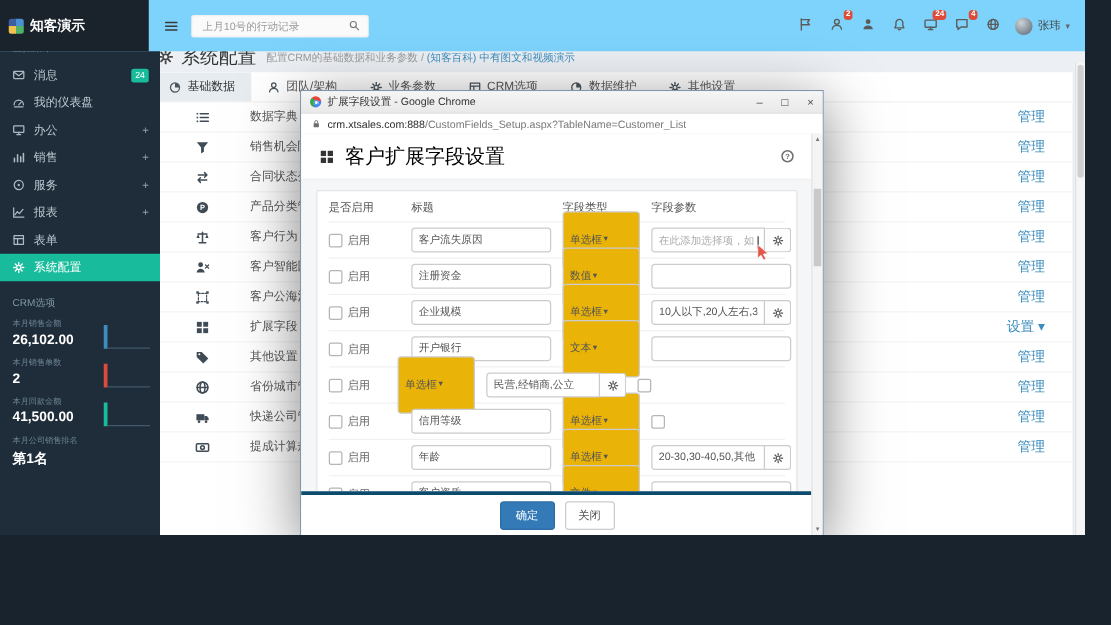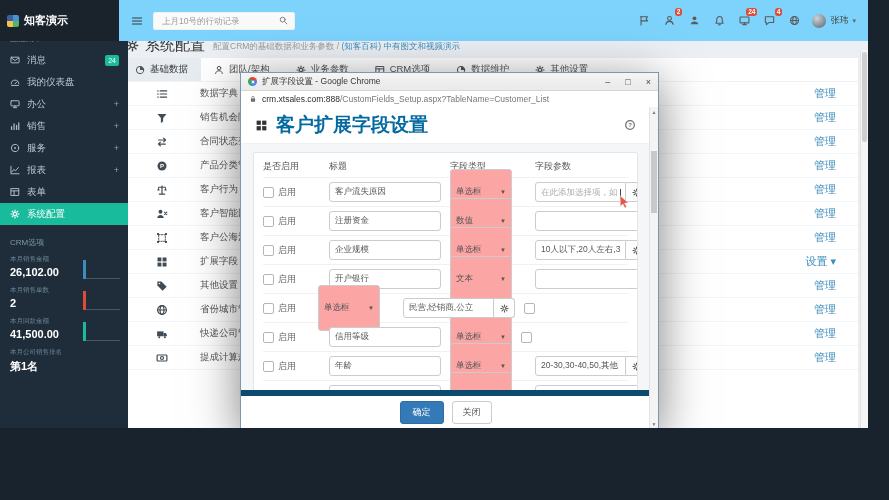--- a/index.html
+++ b/index.html
@@ -78,47 +78,47 @@
   .chrome-logo::after{content:"";position:absolute;left:2.5px;top:2.5px;width:4px;height:4px;border-radius:50%;background:#fff;box-shadow:0 0 0 .8px #4285f4 inset}
   .win-title{font-size:8.5px;color:#333;white-space:nowrap}
   .win-controls{margin-left:auto;display:flex;gap:15px;font-size:9px;color:#444;align-items:center}
   .win-controls span{cursor:pointer}
   .urlbar{height:16px;background:#fff;border-bottom:1px solid #e4e4e4;display:flex;align-items:center;gap:5px;padding:0 8px}
   .urlbar .ic{color:#6d6d6d}
   .urlbar .ic svg{width:8px;height:8px}
   .url{font-size:8.5px;color:#2b2b2b;white-space:nowrap;overflow:hidden}
   .url .path{color:#787878}
   .popup-header{position:absolute;left:0;right:8px;top:34px;height:37px;background:#fff;display:flex;align-items:center;gap:8px;padding:0 14px;box-sizing:border-box;border-bottom:1px solid #f0f0f0}
-  .popup-title{font-size:19px;font-weight:bold;color:#0369a1}
+  .popup-title{font-size:16px;font-weight:normal;color:#000000}
   .popup-header .grid-wrap{color:#333}
   .popup-header .grid-wrap svg{width:13px;height:13px}
   .help-circle{margin-left:auto;color:#6e6e6e}
   .help-circle svg{width:12px;height:12px}
   .popup-content{position:absolute;left:0;right:8px;top:71px;bottom:33px;background:#f5f6f8;overflow:hidden;padding:8px 12px 0;box-sizing:border-box}
   .card{background:#fff;border:1px solid #e5e5e5;border-radius:2px;height:100%;box-sizing:border-box;padding:2px 9px 0;overflow:hidden}
   .thead{display:flex;align-items:center;height:22px;font-size:9px;color:#555}
   .prow{display:flex;align-items:center;height:28px;border-top:1px solid #f1f1f1;font-size:9px;color:#666}
   .c1{width:46px;flex:none;display:flex;align-items:center}
   .c2{width:112px;flex:none;margin-left:20px}
   .c3{width:62px;flex:none;margin-left:9px}
-  .c4{width:112px;flex:none;margin-left:23px;position:relative}
+  .c4{width:112px;flex:none;margin-left:9px;position:relative}
   .c5{width:44px;flex:none;margin-left:9px;display:flex;align-items:center}
   .cb{width:9px;height:9px;border:1px solid #b5b5b5;border-radius:2px;background:#fff;display:inline-block;margin-right:4px;flex:none;cursor:pointer}
   .field-input{width:100%;height:20px;border:1px solid #ccc;border-radius:3px;font-size:8.5px;color:#555;padding:0 5px;box-sizing:border-box;background:#fff;font-family:inherit;outline:none}
   .field-input::placeholder{color:#adadad}
-  .selectbox{height:20px;border:1px solid #ccc;border-radius:3px;display:flex;align-items:center;justify-content:space-between;padding:12px 5px;background:#fca5a5;font-size:8.5px;color:#555;cursor:pointer}
+  .selectbox{height:20px;border:1px solid #ccc;border-radius:3px;display:flex;align-items:center;padding:12px 5px;background:#eab308;font-size:8.5px;color:#555;cursor:pointer}
   .caret{font-size:6px;color:#555}
   .param-group{display:flex}
   .param-group .field-input{border-radius:3px 0 0 3px;min-width:0}
   .gear-addon{width:20px;flex:none;border:1px solid #ccc;border-left:0;border-radius:0 3px 3px 0;display:flex;align-items:center;justify-content:center;color:#555;background:#fdfdfd;cursor:pointer}
   .gear-addon svg{width:9px;height:9px}
   .ibeam{position:absolute;right:26px;top:7px;width:1px;height:10px;background:#444}
   .red-cursor{position:absolute;left:84px;top:13px;width:13px;height:13px;z-index:6;pointer-events:none}
   .red-cursor svg{width:13px;height:13px}
-  .popup-footer{position:absolute;left:0;right:8px;bottom:0;height:33px;background:#fff;border-top:6px solid #0c4a6e;display:flex;align-items:center;justify-content:center;gap:8px}
+  .popup-footer{position:absolute;left:0;right:8px;bottom:0;height:33px;background:#fff;border-top:3px solid #0c4a6e;display:flex;align-items:center;justify-content:center;gap:8px}
   .btn{font-size:9px;border-radius:3px;padding:4px 12px;cursor:pointer;font-family:inherit}
   .btn-primary{background:#337ab7;color:#fff;border:1px solid #2e6da4}
   .btn-default{background:#fff;color:#555;border:1px solid #ccc;padding:4px 10px}
   .pscroll{position:absolute;top:34px;right:0;width:8px;bottom:0;background:#f4f4f4;border-left:1px solid #e3e3e3}
   .pscroll .sb-thumb{position:absolute;left:1px;right:1px;top:44px;height:62px;background:#c9c9c9}
   .pscroll .sb-arrow{position:absolute;left:0;right:0;font-size:5px;color:#7a7a7a;text-align:center;line-height:8px}
 </style>
 </head>
 <body>
 

